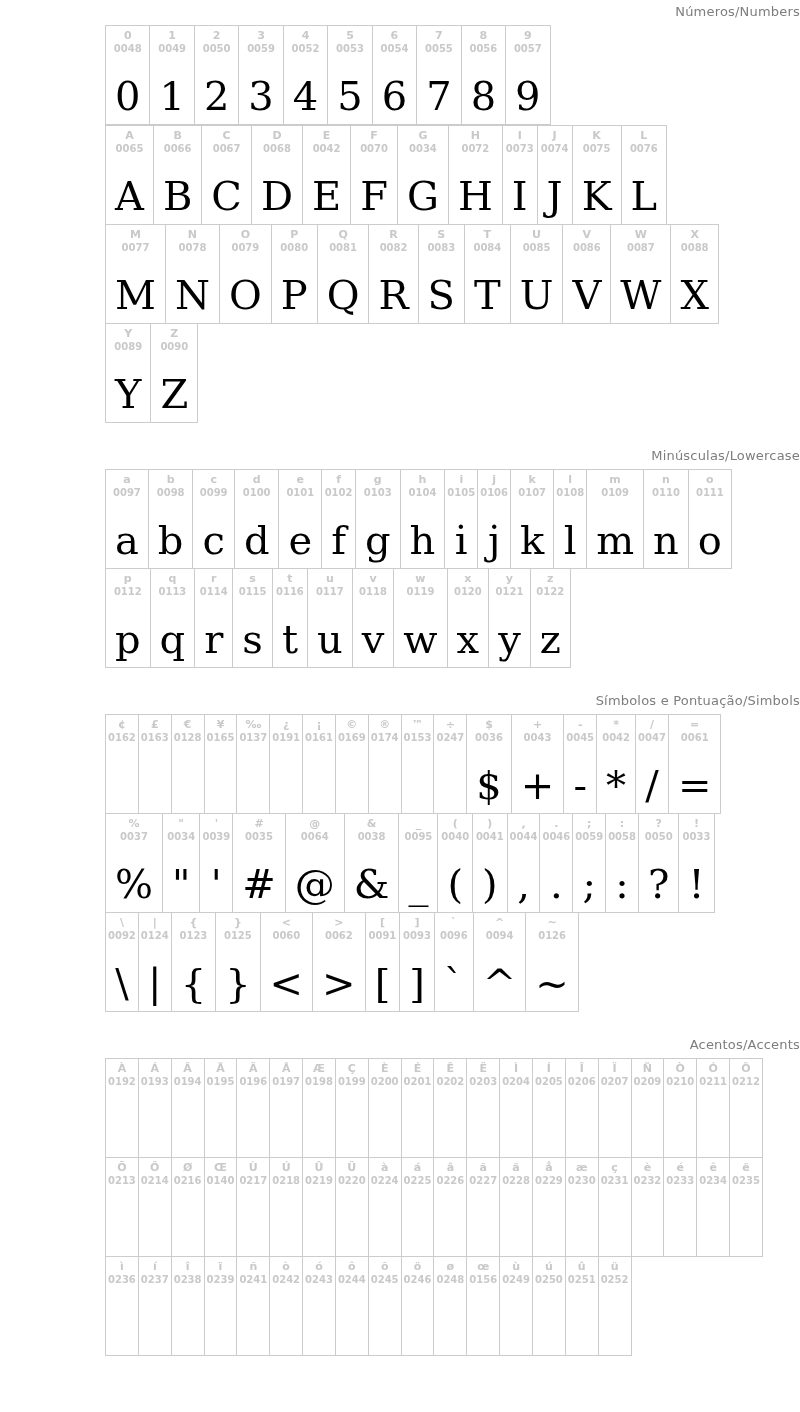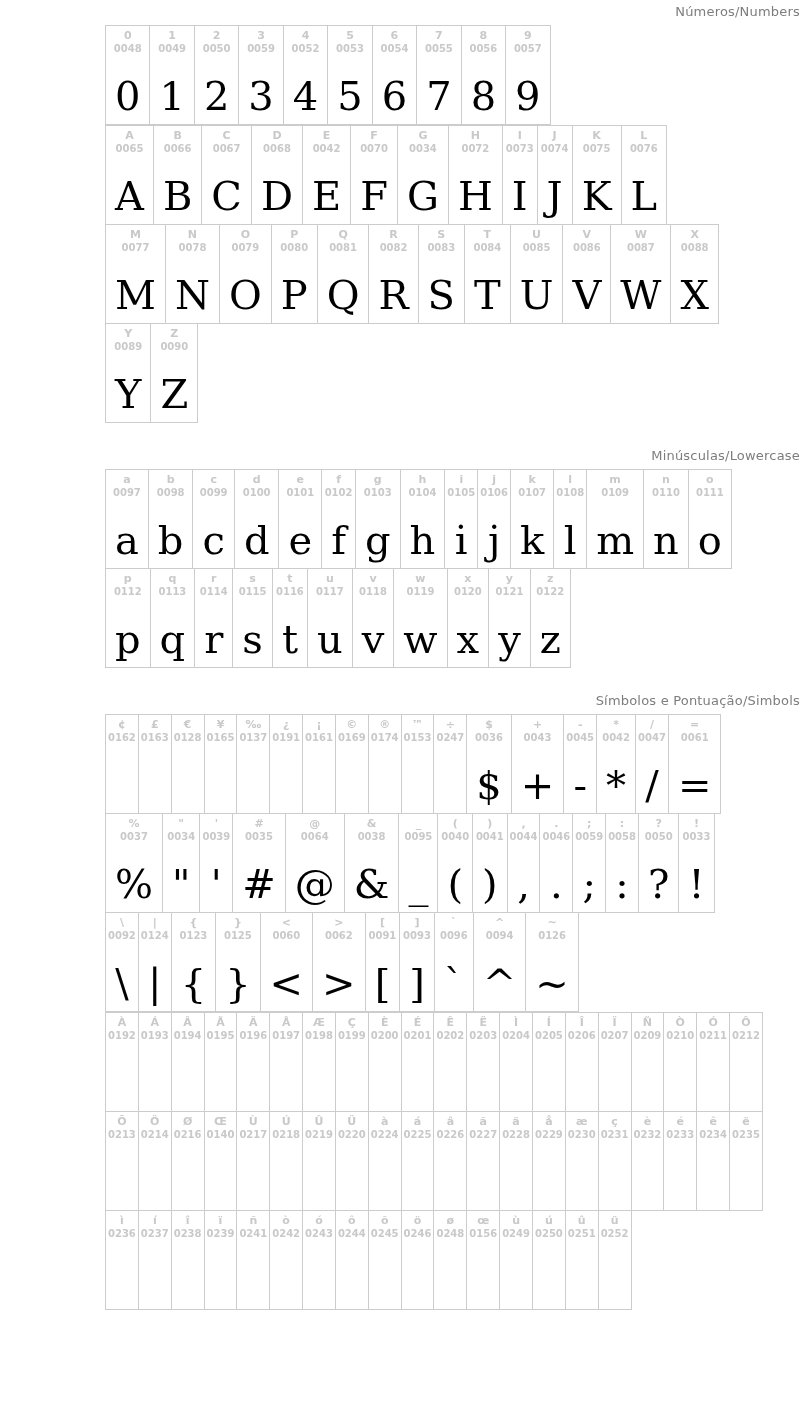--- a/index.html
+++ b/index.html
@@ -738,20 +738,21 @@
   <div class="cell">
     <div class="cell-char">~</div>
     <div class="cell-code">0126</div>
     <div class="cell-glyph">~</div>
   </div>
 </div>
 </div>
   </section>
 
   <section class="section">
+    <h2 class="section-title">Acentos/Accents</h2>
     <div class="rows">
   <div class="row">
   <div class="cell">
     <div class="cell-char">À</div>
     <div class="cell-code">0192</div>
     <div class="cell-glyph"></div>
   </div>
 
   <div class="cell">
     <div class="cell-char">Á</div>

